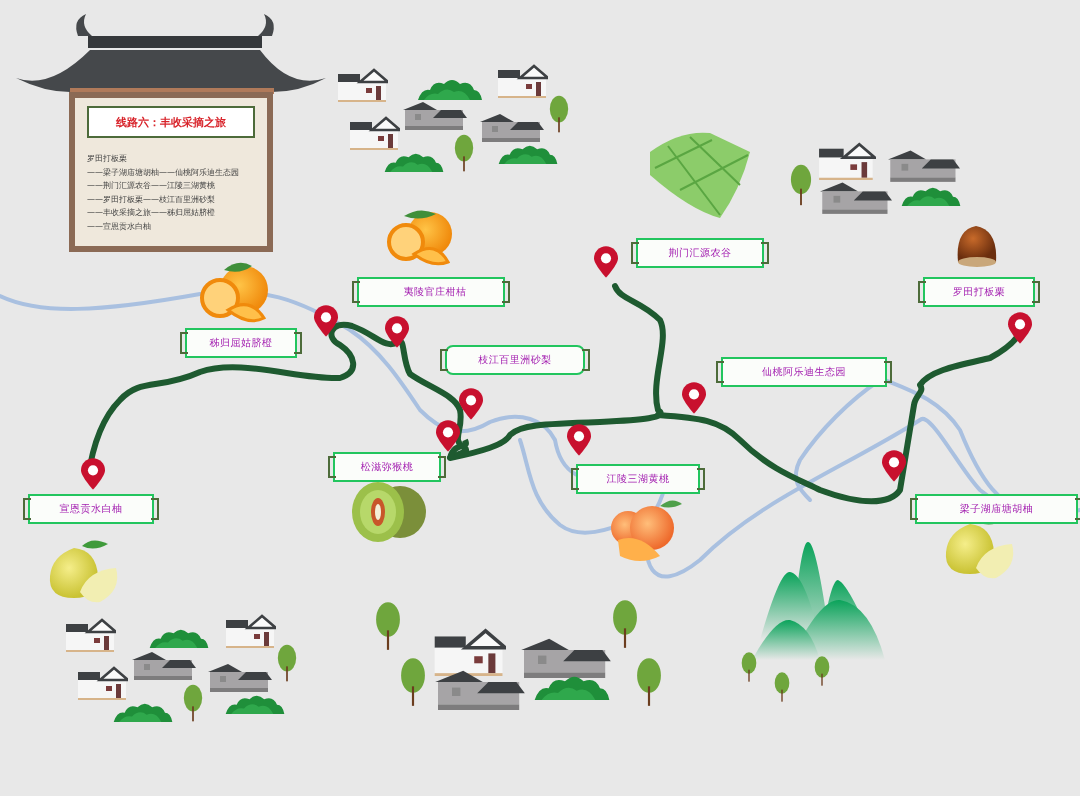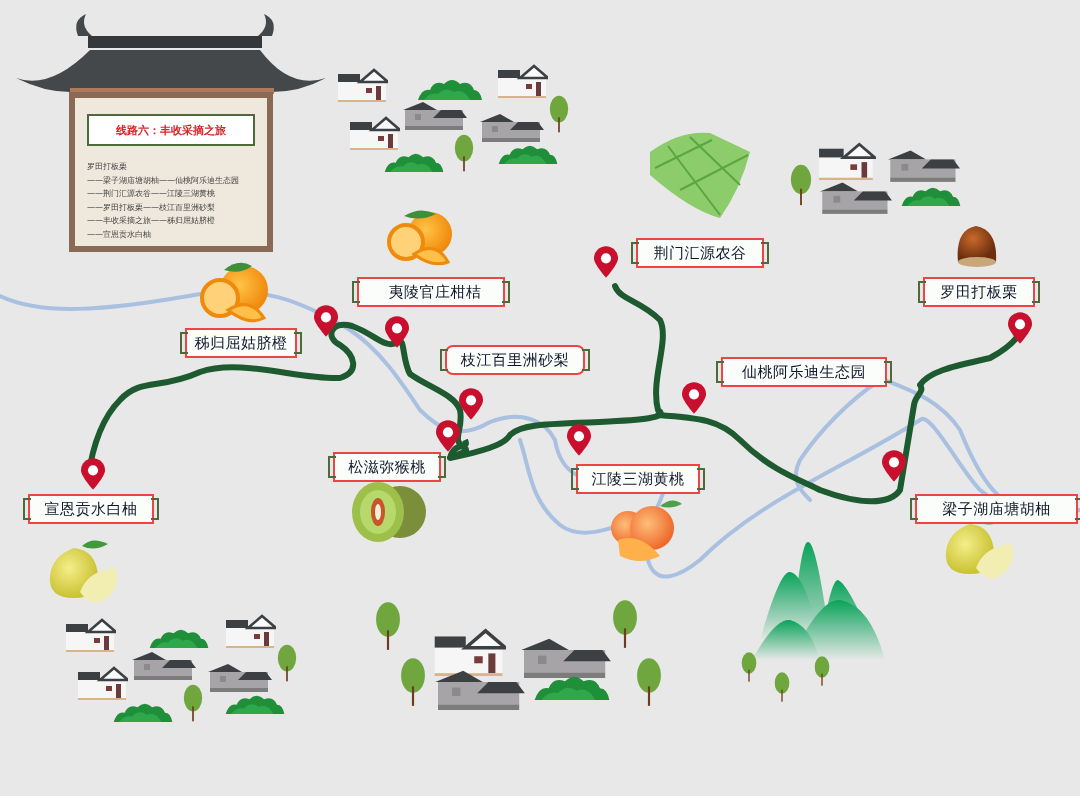--- a/index.html
+++ b/index.html
@@ -1,32 +1,32 @@
 <!DOCTYPE html>
 <html><head>
 <meta charset="utf-8">
 <style>
   html, body { margin:0; padding:0; }
   body { width:1080px; height:796px; background:#e8e8e8; position:relative; overflow:hidden;
          font-family:"DejaVu Sans", sans-serif; }
   #map { position:absolute; left:0; top:0; width:1080px; height:796px; }
-  .label { position:absolute; height:30px; background:#fbfdfa; border:2px solid #ef4444;
+  .label { position:absolute; height:30px; background:#fbfdfa; border:2px solid #22c55e;
            box-sizing:border-box; display:flex; align-items:center; justify-content:center;
-           font-size:15px; color:#0f172a; letter-spacing:0.5px; white-space:nowrap; }
+           font-size:10px; color:#a21caf; letter-spacing:0.5px; white-space:nowrap; }
   .label::before, .label::after { content:""; position:absolute; top:2px; bottom:2px; width:6px;
            border-top:2px solid #4d6b3a; border-bottom:2px solid #4d6b3a; }
   .label::before { left:-7px; border-left:2px solid #4d6b3a; }
   .label::after { right:-7px; border-right:2px solid #4d6b3a; }
   .label span { padding:0 8px; }
   #board { position:absolute; left:69px; top:92px; width:204px; height:160px; background:#8b6a55;
            box-sizing:border-box; padding:6px; }
   #board-inner { width:100%; height:100%; background:#efe8dc; box-sizing:border-box; padding:8px 8px; }
   #board-title { height:28px; border:2px solid #4d6b3a; background:#fff; display:flex;
                  align-items:center; justify-content:center; color:#d8232a; font-size:11px;
-                 font-weight:bold; margin:8px 4px; }
+                 font-weight:bold; margin:0 4px; }
   #board-text { margin-top:14px; font-size:8px; color:#444; line-height:13.5px; padding-left:4px; }
   #board-text div { white-space:nowrap; }
 </style>
 </head>
 <body>
 
 <svg id="map" viewBox="0 0 1080 796" xmlns="http://www.w3.org/2000/svg">
   <defs>
     <linearGradient id="mtn" x1="0" y1="0" x2="0" y2="1">
       <stop offset="0" stop-color="#0aa35a"></stop>

